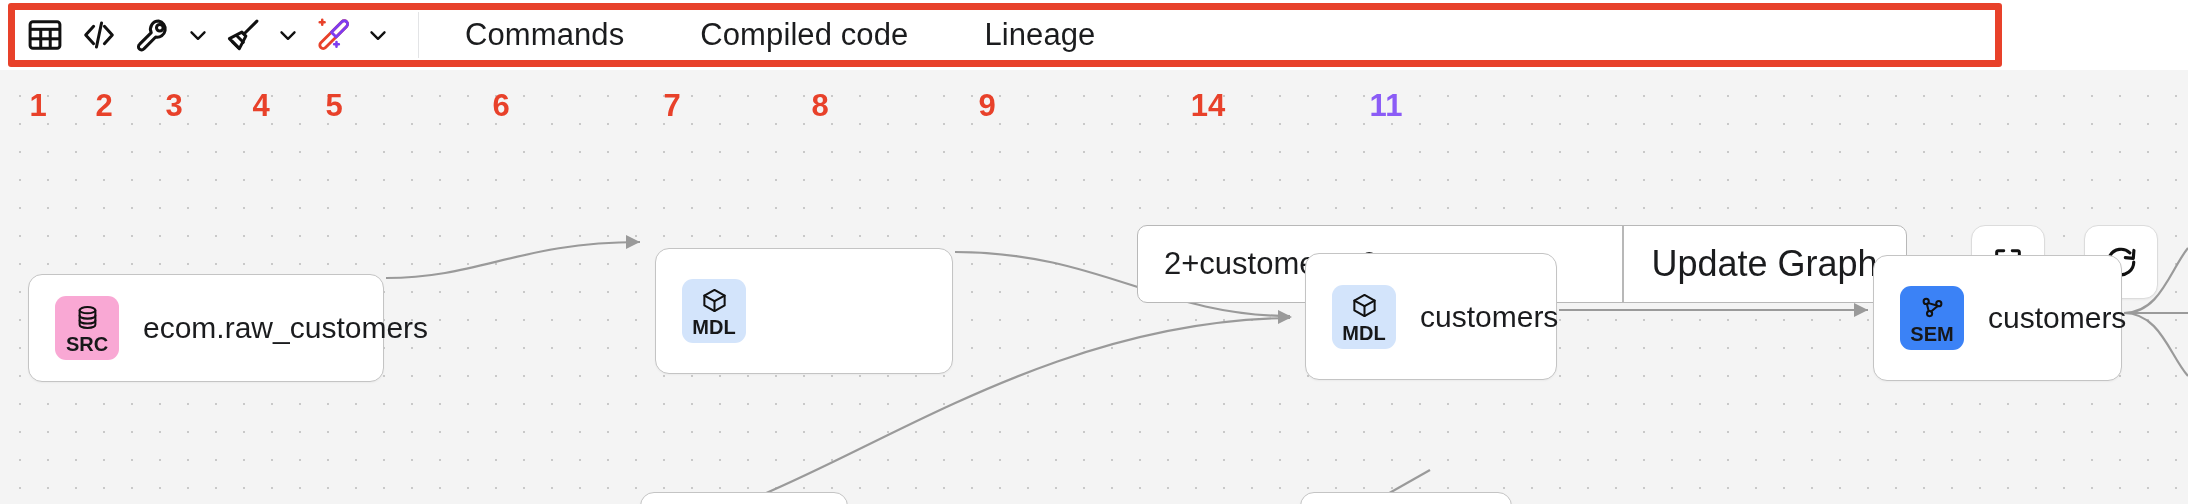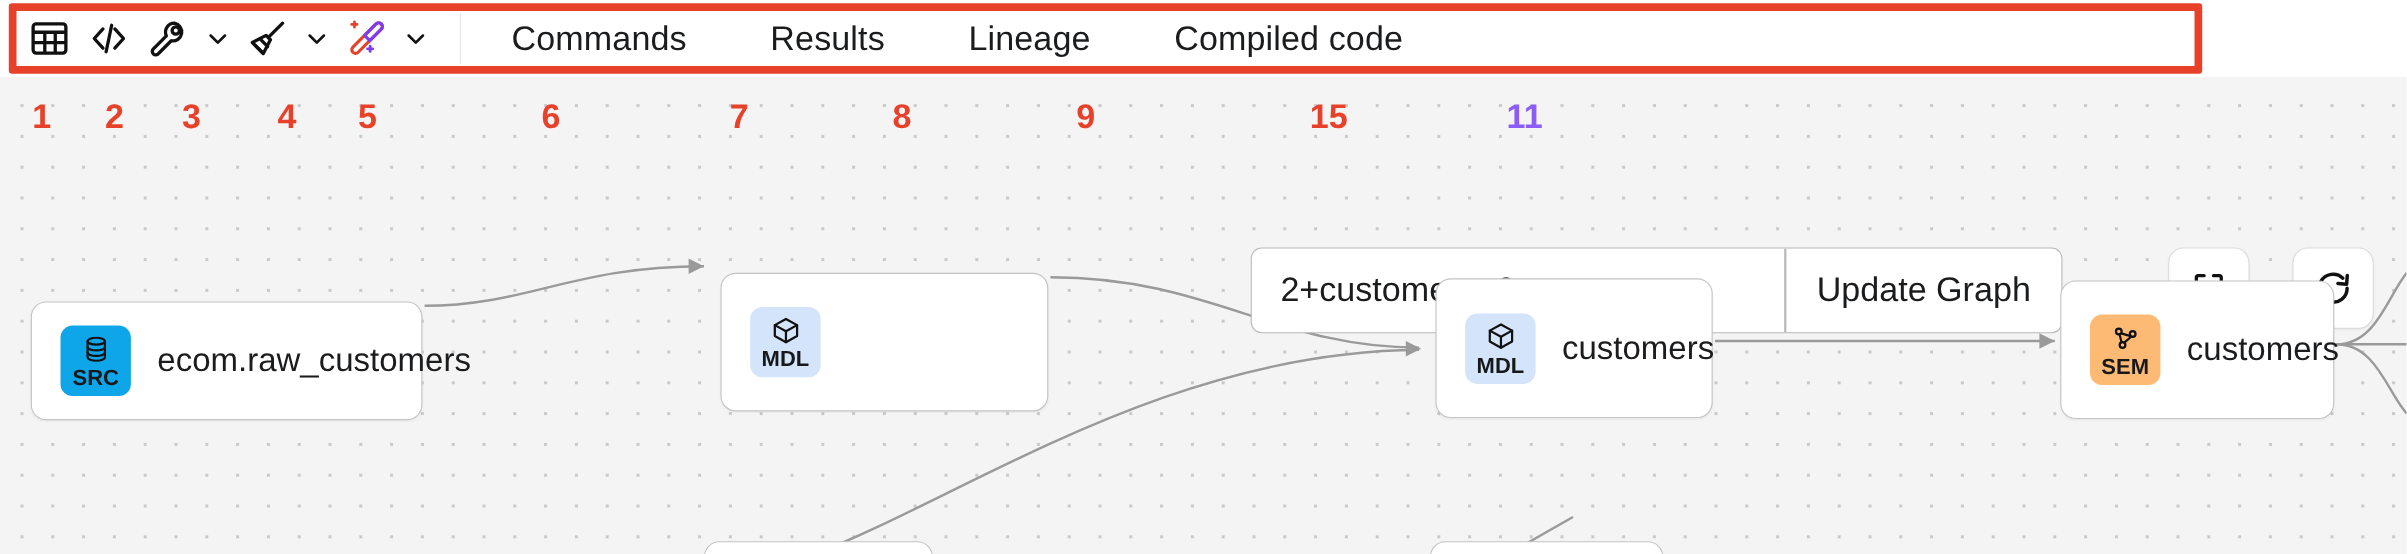--- a/index.html
+++ b/index.html
@@ -103,21 +103,21 @@
     background: transparent;
     font-family: "Liberation Sans", sans-serif;
     font-size: 31px;
     color: #1b1c1e;
     padding: 0 26px;
   }
   .graph-divider { width: 1.5px; background: #b8b8b8; }
   .update-btn {
     display: flex; align-items: center; justify-content: center;
     padding: 0 28px;
-    font-size: 31px;
+    font-size: 36px;
     color: #1b1c1e;
     background: transparent;
     border: none;
     cursor: pointer;
     font-family: "Liberation Sans", sans-serif;
     white-space: nowrap;
   }
 
   .icon-btn {
     position: absolute;
@@ -211,21 +211,21 @@
     </div>
 
     <div class="icon-btn" id="btn-refresh">
       <svg width="36" height="36" viewBox="0 0 24 24" fill="none" stroke="#111" stroke-width="2.1" stroke-linecap="round" stroke-linejoin="round">
         <path d="M20.5 12a8.5 8.5 0 1 1-2.6-6.1"></path>
         <polyline points="20.6,4.3 20.2,9.6 14.9,9.1"></polyline>
       </svg>
     </div>
 
     <div class="node" style="left:28px; top:204px; width:356px; height:108px;">
-      <div class="badge" style="background:#0ea5e9;">
+      <div class="badge" style="background:#f9a8d4;">
         <span class="glyph">
           <svg width="27" height="27" viewBox="0 0 24 24" fill="none" stroke="#111" stroke-width="1.8" stroke-linecap="round" stroke-linejoin="round">
             <ellipse cx="12" cy="5.5" rx="7" ry="2.8"></ellipse>
             <path d="M5 5.5v13c0 1.6 3.1 2.8 7 2.8s7-1.2 7-2.8v-13"></path>
             <path d="M5 10.2c0 1.6 3.1 2.8 7 2.8s7-1.2 7-2.8"></path>
             <path d="M5 14.6c0 1.6 3.1 2.8 7 2.8s7-1.2 7-2.8"></path>
           </svg>
         </span>
         <span class="btxt">SRC</span>
       </div>
@@ -253,21 +253,21 @@
             <path d="M3 7.6 12 12.6l9-5"></path>
             <path d="M12 12.6v8.8"></path>
           </svg>
         </span>
         <span class="btxt">MDL</span>
       </div>
       <span class="node-label">customers</span>
     </div>
 
     <div class="node" style="left:1873px; top:185px; width:249px; height:126px;">
-      <div class="badge" style="background:#fdba74;">
+      <div class="badge" style="background:#3b82f6;">
         <span class="glyph">
           <svg width="27" height="27" viewBox="0 0 24 24" fill="none" stroke="#111" stroke-width="1.8" stroke-linecap="round" stroke-linejoin="round">
             <circle cx="6.4" cy="6.6" r="2.3"></circle>
             <circle cx="17.6" cy="8.6" r="2.3"></circle>
             <circle cx="9.4" cy="17.4" r="2.3"></circle>
             <path d="M8.4 8.1 15.8 10.3"></path>
             <path d="M16.6 10.6 10.8 15.6"></path>
             <path d="M7 8.8 8.6 15.2"></path>
           </svg>
         </span>
@@ -339,34 +339,33 @@
           <svg width="26" height="26" viewBox="0 0 24 24" fill="none" stroke="#111" stroke-width="2.2" stroke-linecap="round" stroke-linejoin="round">
             <polyline points="6,9.5 12,15.5 18,9.5"></polyline>
           </svg>
         </div>
 
         <div class="tool-sep"></div>
       </div>
 
       <div class="tabs">
         <div class="tab">Commands</div>
-        <div class="tab">Results</div>
+        <div class="tab">Compiled code</div>
         <div class="tab">Lineage</div>
-        <div class="tab">Compiled code</div>
       </div>
     </div>
   </div>
 
   <div id="annot-layer">
       <div class="annot" style="left: 38px; color: rgb(232, 65, 42);">1</div>
       <div class="annot" style="left: 104px; color: rgb(232, 65, 42);">2</div>
       <div class="annot" style="left: 174px; color: rgb(232, 65, 42);">3</div>
       <div class="annot" style="left: 261px; color: rgb(232, 65, 42);">4</div>
       <div class="annot" style="left: 334px; color: rgb(232, 65, 42);">5</div>
       <div class="annot" style="left: 501px; color: rgb(232, 65, 42);">6</div>
       <div class="annot" style="left: 672px; color: rgb(232, 65, 42);">7</div>
       <div class="annot" style="left: 820px; color: rgb(232, 65, 42);">8</div>
       <div class="annot" style="left: 987px; color: rgb(232, 65, 42);">9</div>
-      <div class="annot" style="left: 1208px; color: rgb(232, 65, 42);">15</div>
+      <div class="annot" style="left: 1208px; color: rgb(232, 65, 42);">14</div>
       <div class="annot" style="left: 1386px; color: #8b5cf6;">11</div>
     </div>
 
 </div>
 
 </body></html>

